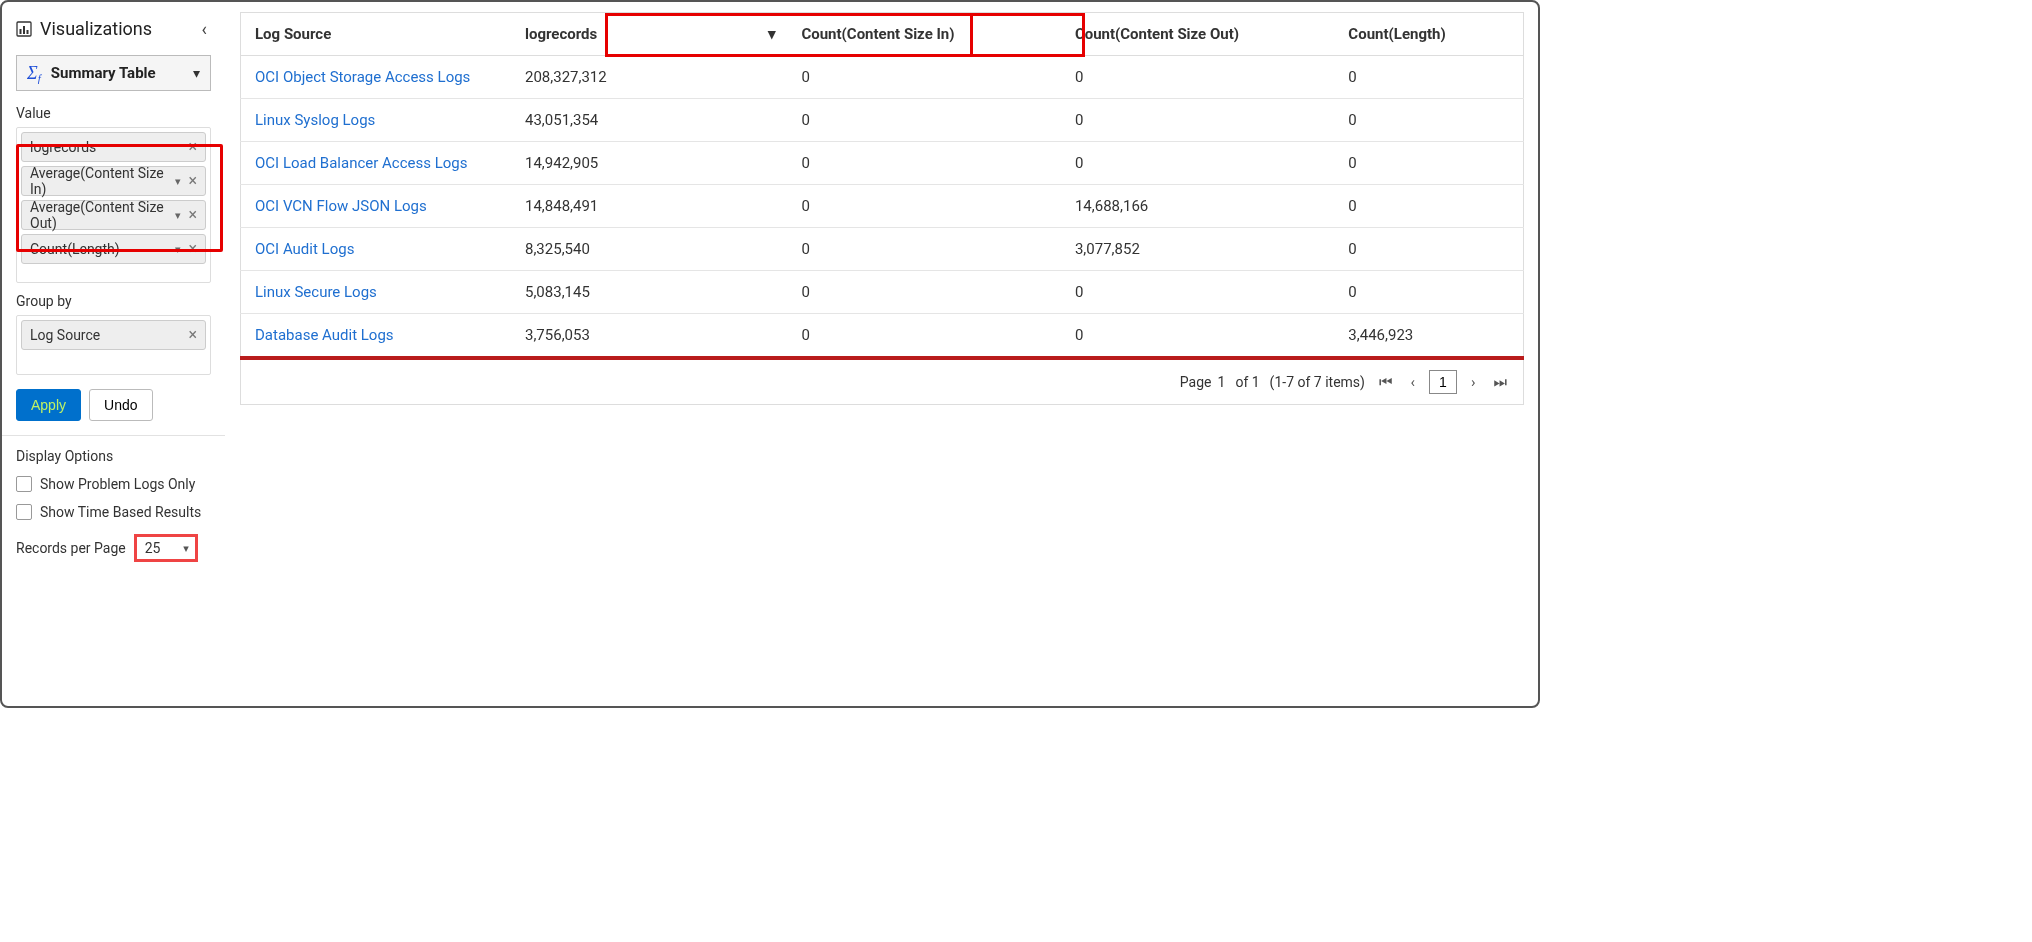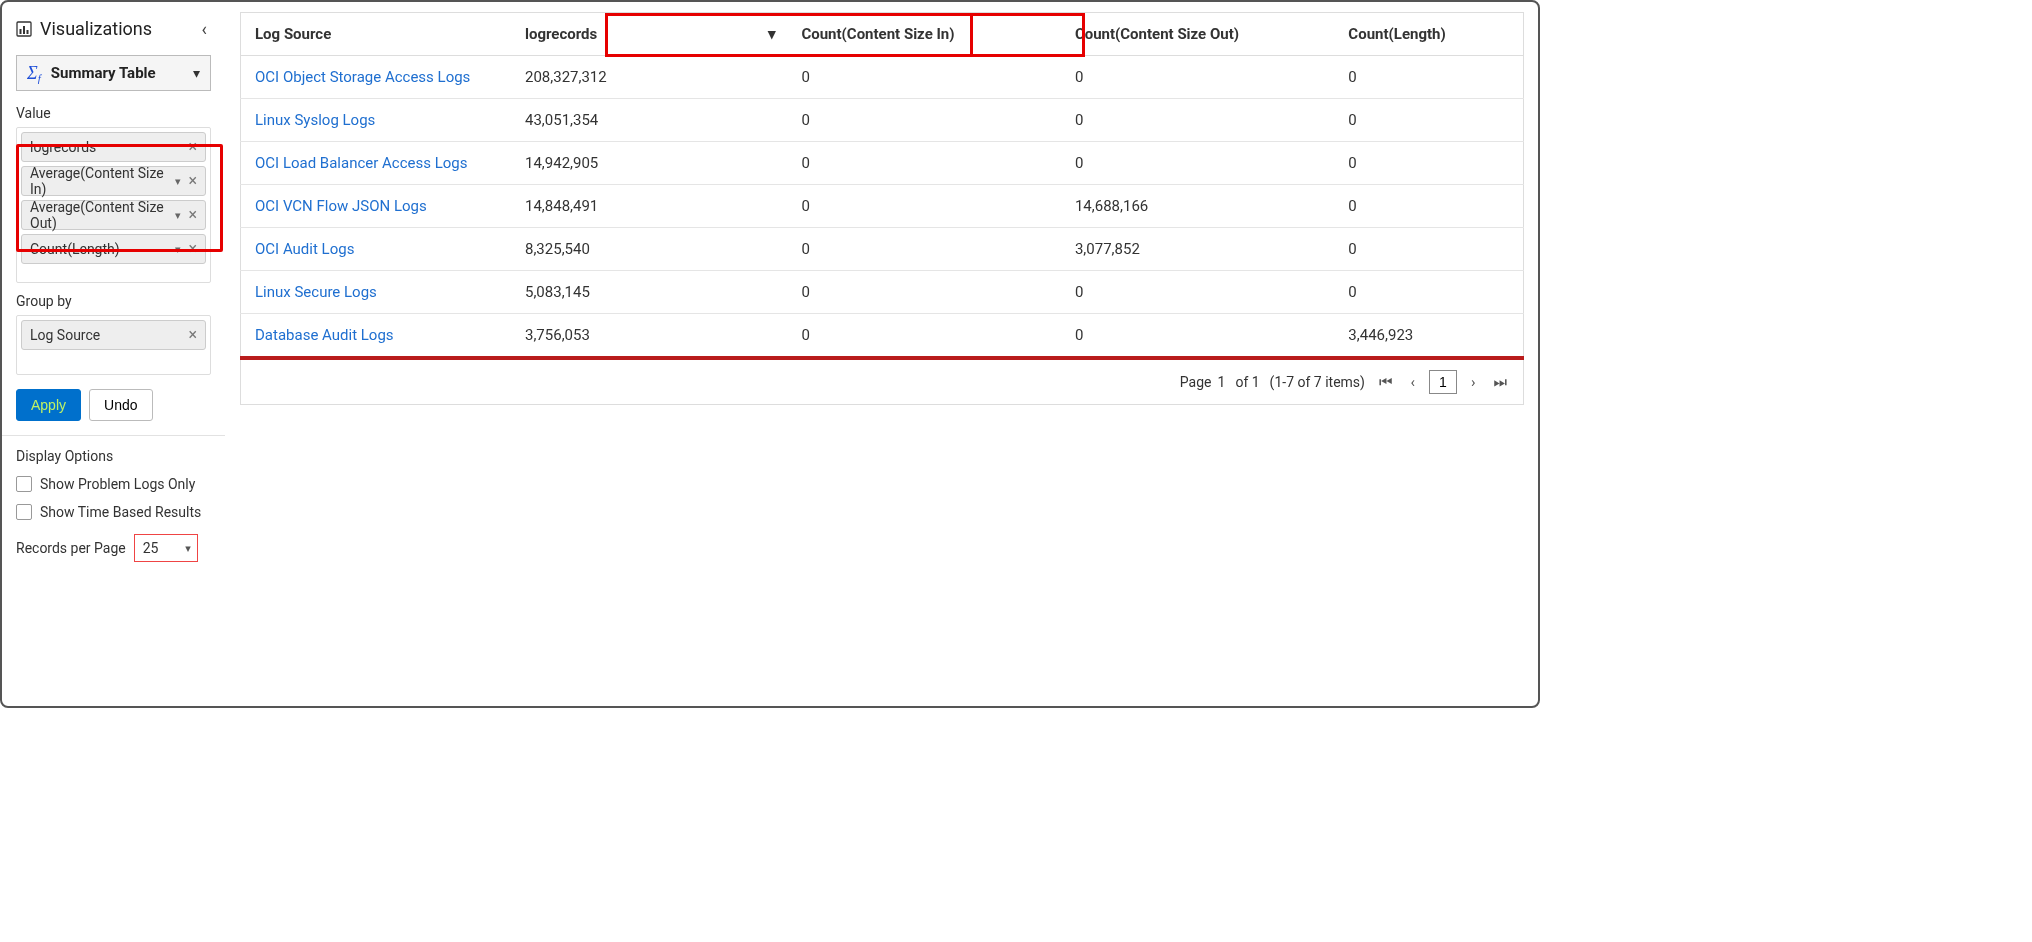--- a/index.html
+++ b/index.html
@@ -141,21 +141,21 @@
 }
 .records-row {
   display: flex;
   align-items: center;
   gap: 8px;
   padding: 8px 0;
 }
 .records-select {
   width: 64px;
   height: 28px;
-  border: 1px solid #ef4444;
+  border: 3px solid #ef4444;
   display: flex;
   align-items: center;
   padding: 4px 8px;
   position: relative;
   font-size: 14px;
   background: #fff;
 }
 .records-select .caret { position: absolute; right: 6px; color: #555; font-size: 11px; }
 
 .main {

